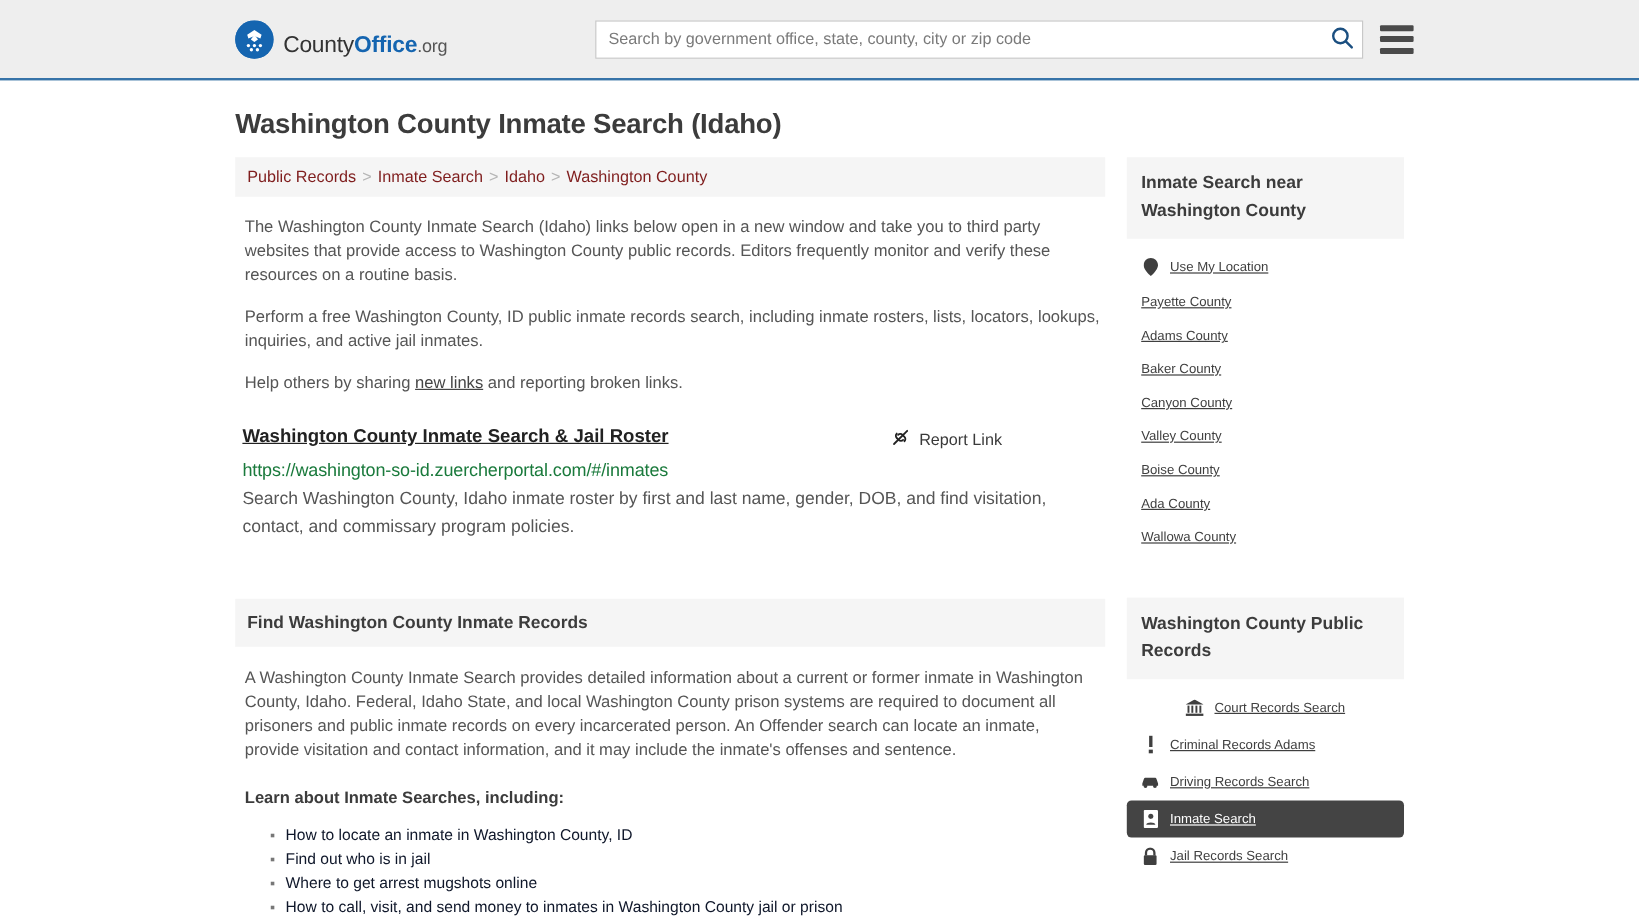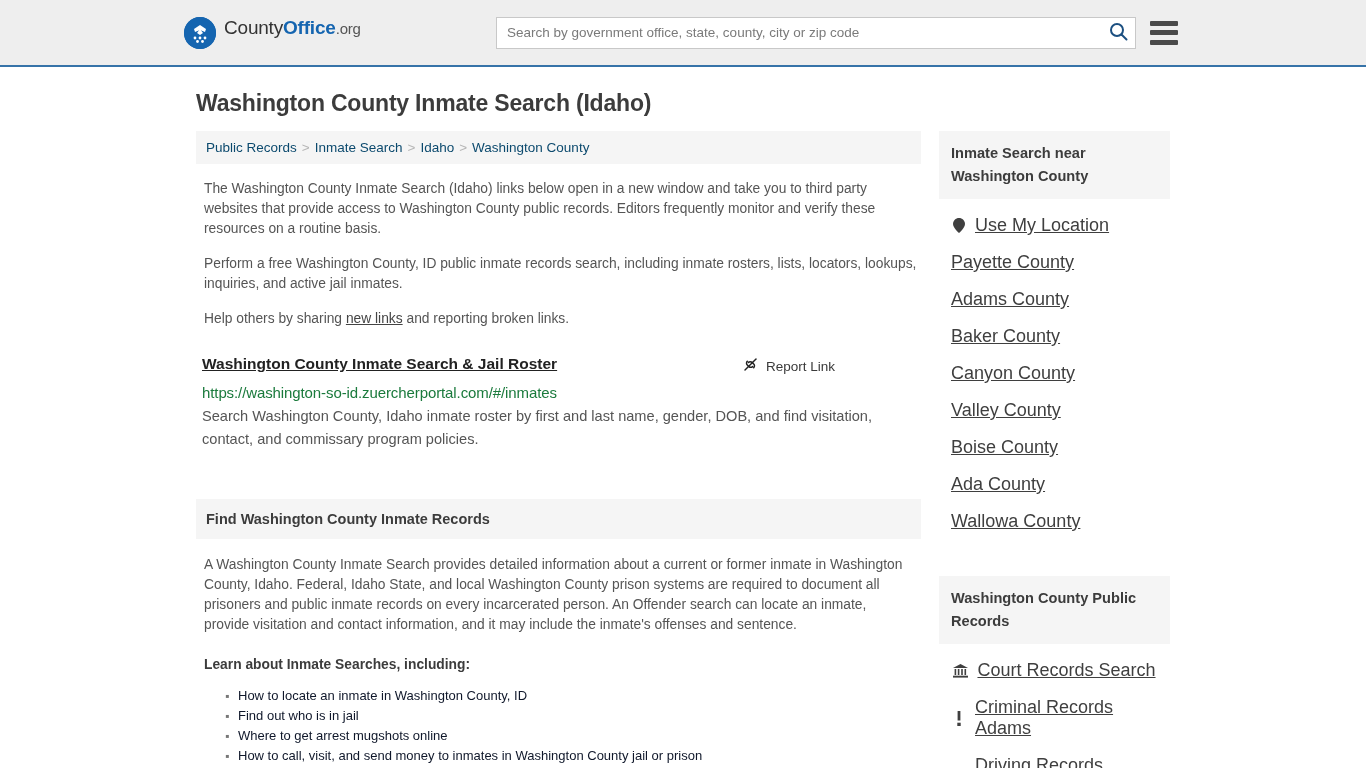--- a/index.html
+++ b/index.html
@@ -16,23 +16,23 @@
   #site-header {
     height: 67px;
     background: #eeeeee;
     border-bottom: 2px solid #3673a8;
     display: flex;
     align-items: center;
     position: relative;
   }
   #brand {
     position: absolute;
-    left: 184px;
+    left: 196px;
     display: flex;
-    align-items: flex-start;
+    align-items: flex-end;
     gap: 8px;
     text-decoration: none;
   }
   .logo-mark {
     width: 32px; height: 32px;
     border-radius: 50%;
     background: #1565b0;
     position: relative;
     flex: 0 0 auto;
     display: block;
@@ -112,21 +112,21 @@
   }
 
   #breadcrumb {
     background: #f5f5f5;
     padding: 9px 10px;
     font-size: 13.5px;
     color: #6c6c6c;
     width: 725px;
   }
   #breadcrumb a {
-    color: #0c4a6e;
+    color: #7f1d1d;
     text-decoration: none;
     text-align: right;
   }
   #breadcrumb .sep { color: #b5b5b5; margin: 0 5px; }
 
   .body-para {
     font-size: 13.8px;
     line-height: 20px;
     color: #555555;
     margin: 15px 0 0 0;
@@ -227,21 +227,21 @@
   }
   .side-list { margin: 0; padding: 0; list-style: none; }
   .side-item {
     display: flex;
     align-items: center;
     gap: 9px;
     padding: 9px 12px;
     border-radius: 4px;
   }
   .side-item a {
-    font-size: 18px;
+    font-size: 11px;
     color: #3f3f3f;
   }
   .side-item.active {
     background: #444444;
     padding-top: 11px;
     padding-bottom: 11px;
   }
   .side-item.active a { color: #ffffff; }
   .side-icon {
     width: 15px; height: 15px;

